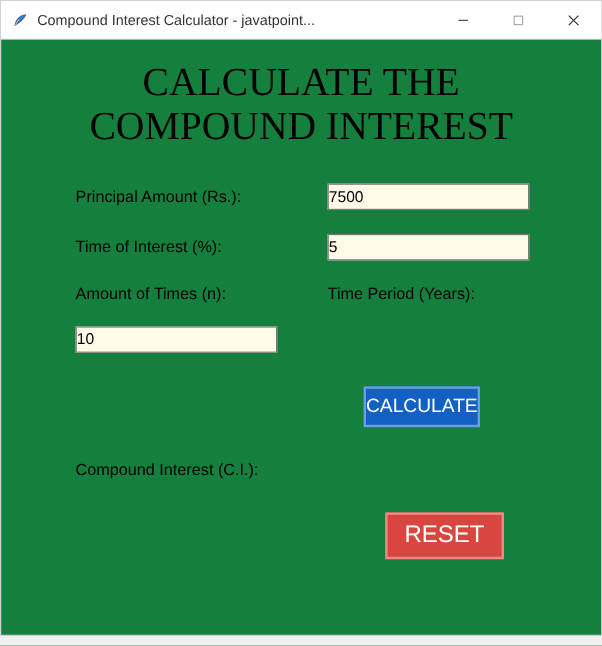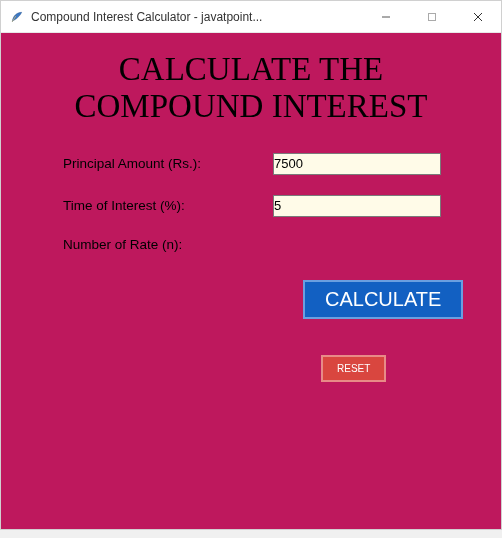--- a/index.html
+++ b/index.html
@@ -54,21 +54,21 @@
       height: 100%;
       display: flex;
       align-items: center;
       justify-content: center;
       color: #666;
       font-size: 10px;
     }
     .titlebar-btn.close { color: #333; }
     .content {
       flex: 1;
-      background: #be185d;
+      background: #15803d;
       padding: 18px 24px 24px 24px;
     }
     .heading {
       font-family: "Times New Roman", Times, serif;
       font-size: 33px;
       font-weight: 400;
       text-align: center;
       color: #000;
       line-height: 1.12;
       margin-bottom: 28px;
@@ -101,37 +101,37 @@
       display: flex;
       justify-content: flex-start;
       margin-left: 30px;
       margin-top: 8px;
       margin-bottom: 8px;
     }
     .calculate-btn {
       background: #1260c2;
       color: #fff;
       border: 2px solid #6a9fe0;
-      font-size: 20px;
-      padding: 6px 20px;
+      font-size: 16px;
+      padding: 6px 0;
       cursor: pointer;
       font-family: inherit;
     }
     .reset-row {
       grid-column: 2 / 3;
       display: flex;
       justify-content: flex-start;
       margin-left: 48px;
       margin-top: 8px;
     }
     .reset-btn {
       background: #d9463f;
       color: #fff;
       border: 2px solid #e88b87;
-      font-size: 10px;
+      font-size: 20px;
       padding: 6px 14px;
       cursor: pointer;
       font-family: inherit;
     }
   </style>
 </head>
 <body>
 
 <div class="window">
   <div class="titlebar">
@@ -168,28 +168,31 @@
       <span>COMPOUND INTEREST</span>
     </div>
 
     <div class="form">
       <div class="form-label">Principal Amount (Rs.):</div>
       <input class="form-input" value="7500" style="">
 
       <div class="form-label">Time of Interest (%):</div>
       <input class="form-input" value="5" style="">
 
-      <div class="form-label">Number of Rate (n):</div>
+      <div class="form-label">Amount of Times (n):</div>
 
+      <div class="form-label">Time Period (Years):</div>
+      <input class="form-input" value="10" style="">
 
       <div></div>
       <div class="button-row">
         <button class="calculate-btn">CALCULATE</button>
       </div>
 
+      <div class="form-label">Compound Interest (C.I.):</div>
 
       <div></div>
       <div class="reset-row">
         <button class="reset-btn">RESET</button>
       </div>
     </div>
   </div>
 </div>
 
 </body></html>

